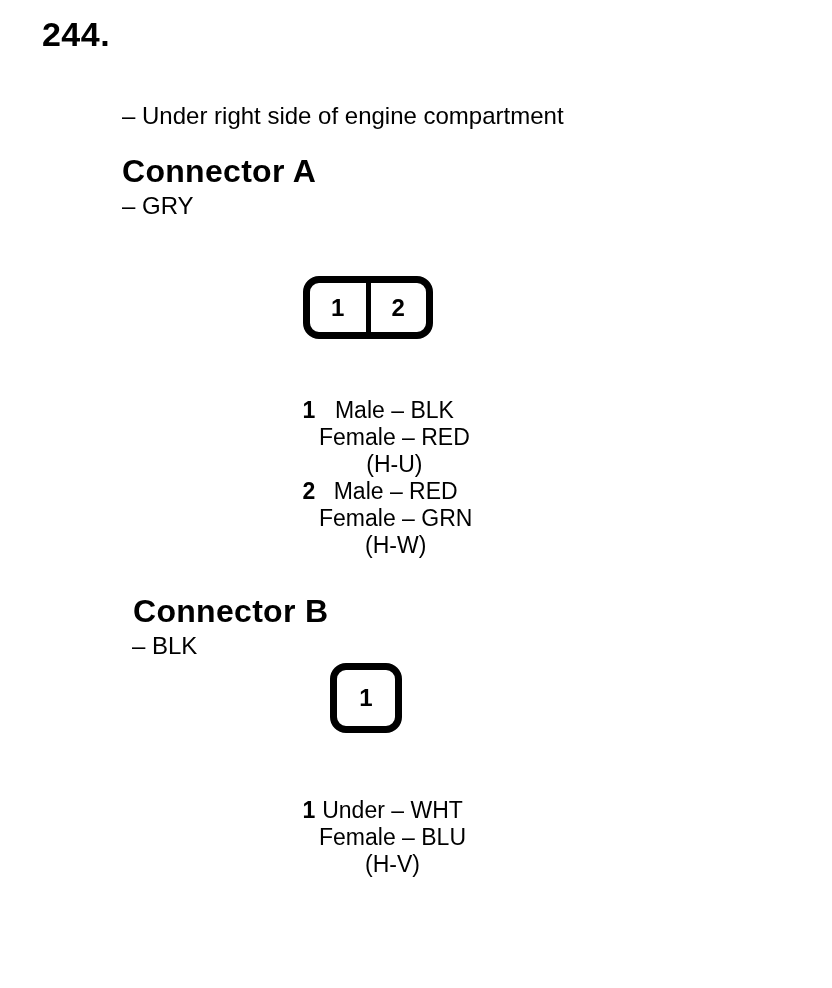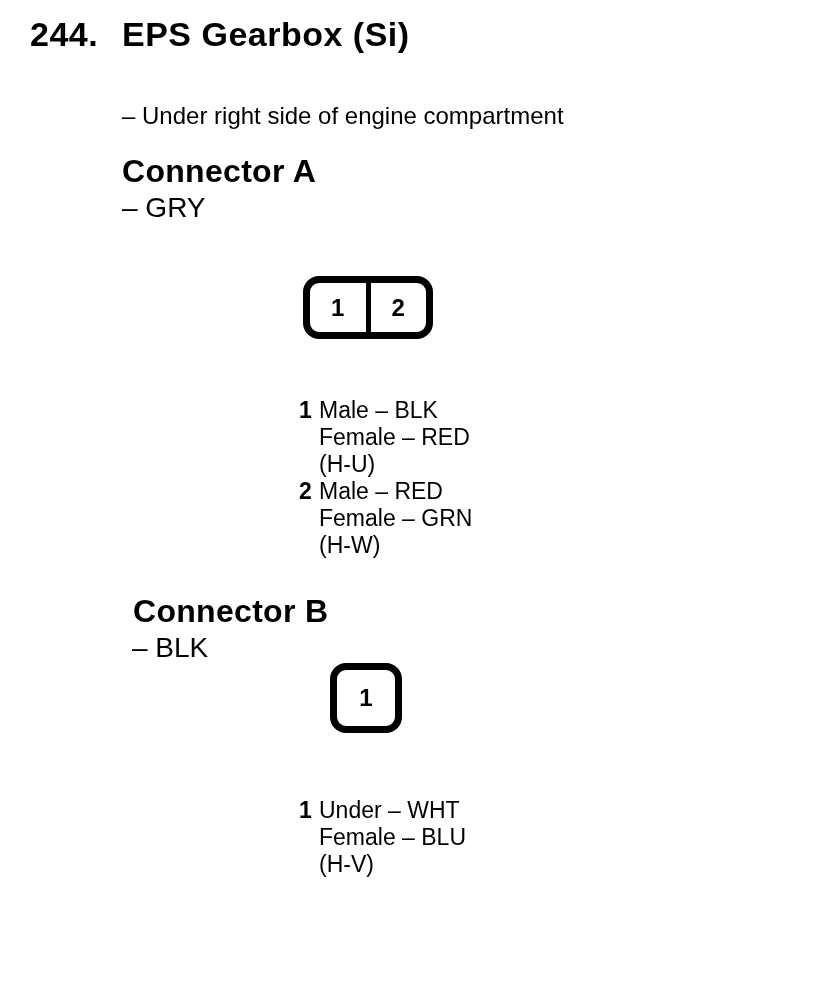--- a/index.html
+++ b/index.html
@@ -8,20 +8,21 @@
     background: #ffffff;
   }
   .page {
     position: relative;
     width: 720px;
     height: 988px;
     background: #ffffff;
     color: #000000;
     font-family: "Liberation Sans", "DejaVu Sans", sans-serif;
     overflow: hidden;
+    text-align: center;
   }
 
   
   .title-row {
     position: absolute;
     left: 30px;
     top: 15px;
     display: flex;
     align-items: baseline;
     font-size: 34px;
@@ -49,21 +50,21 @@
     margin: 0;
     font-size: 32px;
     font-weight: 700;
     letter-spacing: 0.3px;
     white-space: nowrap;
   }
   .conn-a-heading { left: 122px; top: 153px; }
   .conn-b-heading { left: 133px; top: 593px; }
   .conn-color {
     position: absolute;
-    font-size: 28px;
+    font-size: 24px;
     white-space: nowrap;
   }
   .conn-a-color { left: 122px; top: 192px; }
   .conn-b-color { left: 132px; top: 632px; }
 
   
   .conn-box {
     position: absolute;
     box-sizing: border-box;
     border: 7px solid #000000;
@@ -106,21 +107,20 @@
     flex: 0 0 auto;
   }
 </style>
 </head>
 <body>
 
 <div class="page">
 
   <header class="title-row">
     <span class="title-num">244.</span>
-    <h1 class="title-text">EPS Gearbox (Si)</h1>
   </header>
 
   <div class="loc">
     <div class="loc-line">– Under right side of engine compartment</div>
   </div>
 
   <h2 class="conn-heading conn-a-heading">Connector A</h2>
   <div class="conn-color conn-a-color">– GRY</div>
 
   <div class="conn-box box-a">

